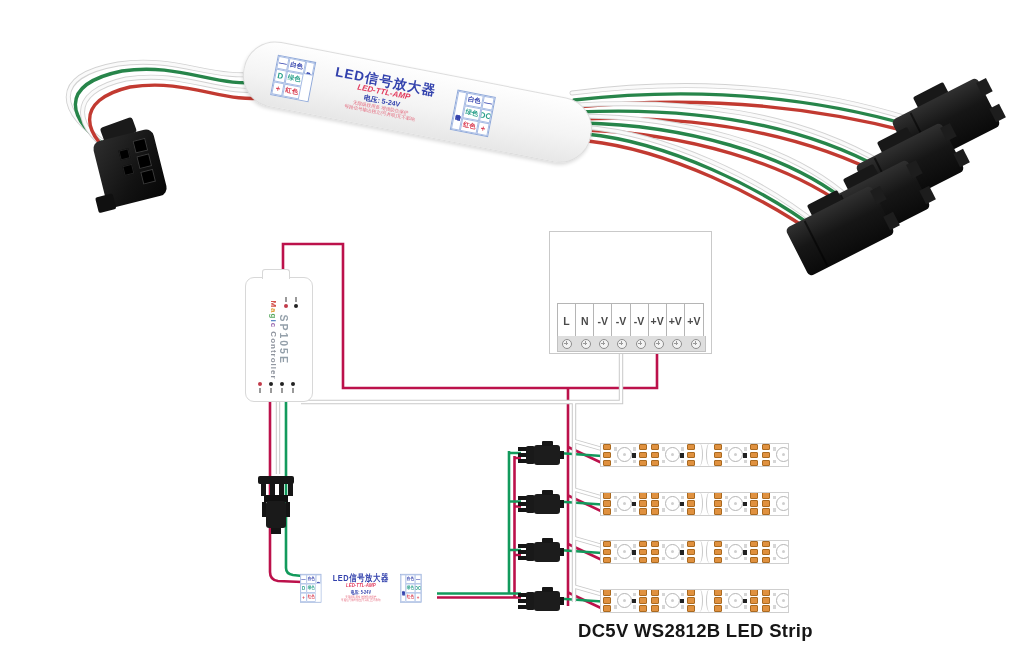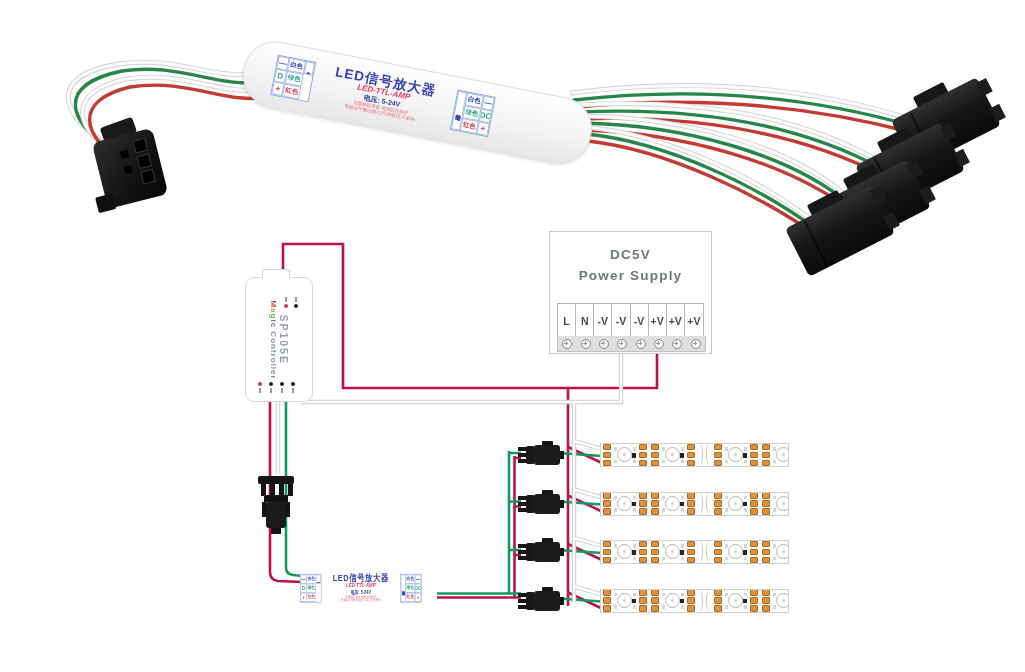--- a/index.html
+++ b/index.html
@@ -287,24 +287,20 @@
     <i class="pin" style="left:23px;top:104px;background:#222;"></i>
     <i class="pin" style="left:34px;top:104px;background:#222;"></i>
     <i class="pin" style="left:45px;top:104px;background:#222;"></i>
     <i class="stub" style="left:13px;top:110px;"></i>
       <i class="stub" style="left:24px;top:110px;"></i>
     <i class="stub" style="left:35px;top:110px;"></i>
       <i class="stub" style="left:46px;top:110px;"></i>
   </div>
 
   <div id="psu" class="comp">
-    <div class="psu-title">
-      <span>DC5V</span><br>
-      <span>Power Supply</span>
-    </div>
     <div id="terms">
         <div class="t-cell">L</div>
         <div class="t-cell">N</div>
         <div class="t-cell">-V</div>
         <div class="t-cell">-V</div>
         <div class="t-cell">-V</div>
         <div class="t-cell">+V</div>
         <div class="t-cell">+V</div>
         <div class="t-cell">+V</div>
       </div>
@@ -356,20 +352,21 @@
           <div class="io-c" style="color: rgb(51, 66, 173); grid-area: 1 / 2;">白色</div>
           <div class="io-c io-sym" style="color: rgb(51, 66, 173); grid-area: 1 / 3;">—</div>
           <div class="io-c" style="color: rgb(42, 160, 138); grid-area: 2 / 2;">绿色</div>
           <div class="io-c io-sym" style="color: rgb(42, 160, 138); grid-area: 2 / 3;">DO</div>
           <div class="io-c" style="color: rgb(217, 58, 78); grid-area: 3 / 2;">红色</div>
           <div class="io-c io-sym" style="color: rgb(217, 58, 78); grid-area: 3 / 3;">+</div>
         </div>
     </div>
   </div>
 
+  <div id="caption" class="comp">DC5V WS2812B LED Strip</div>
 
 <div class="strip comp" style="top: 443px;">
       <div class="pads">
         <i></i>
         <i></i>
         <i></i>
       </div>
       <div class="led">
         <i class="led-ring"></i>
         <i class="led-dot"></i>

